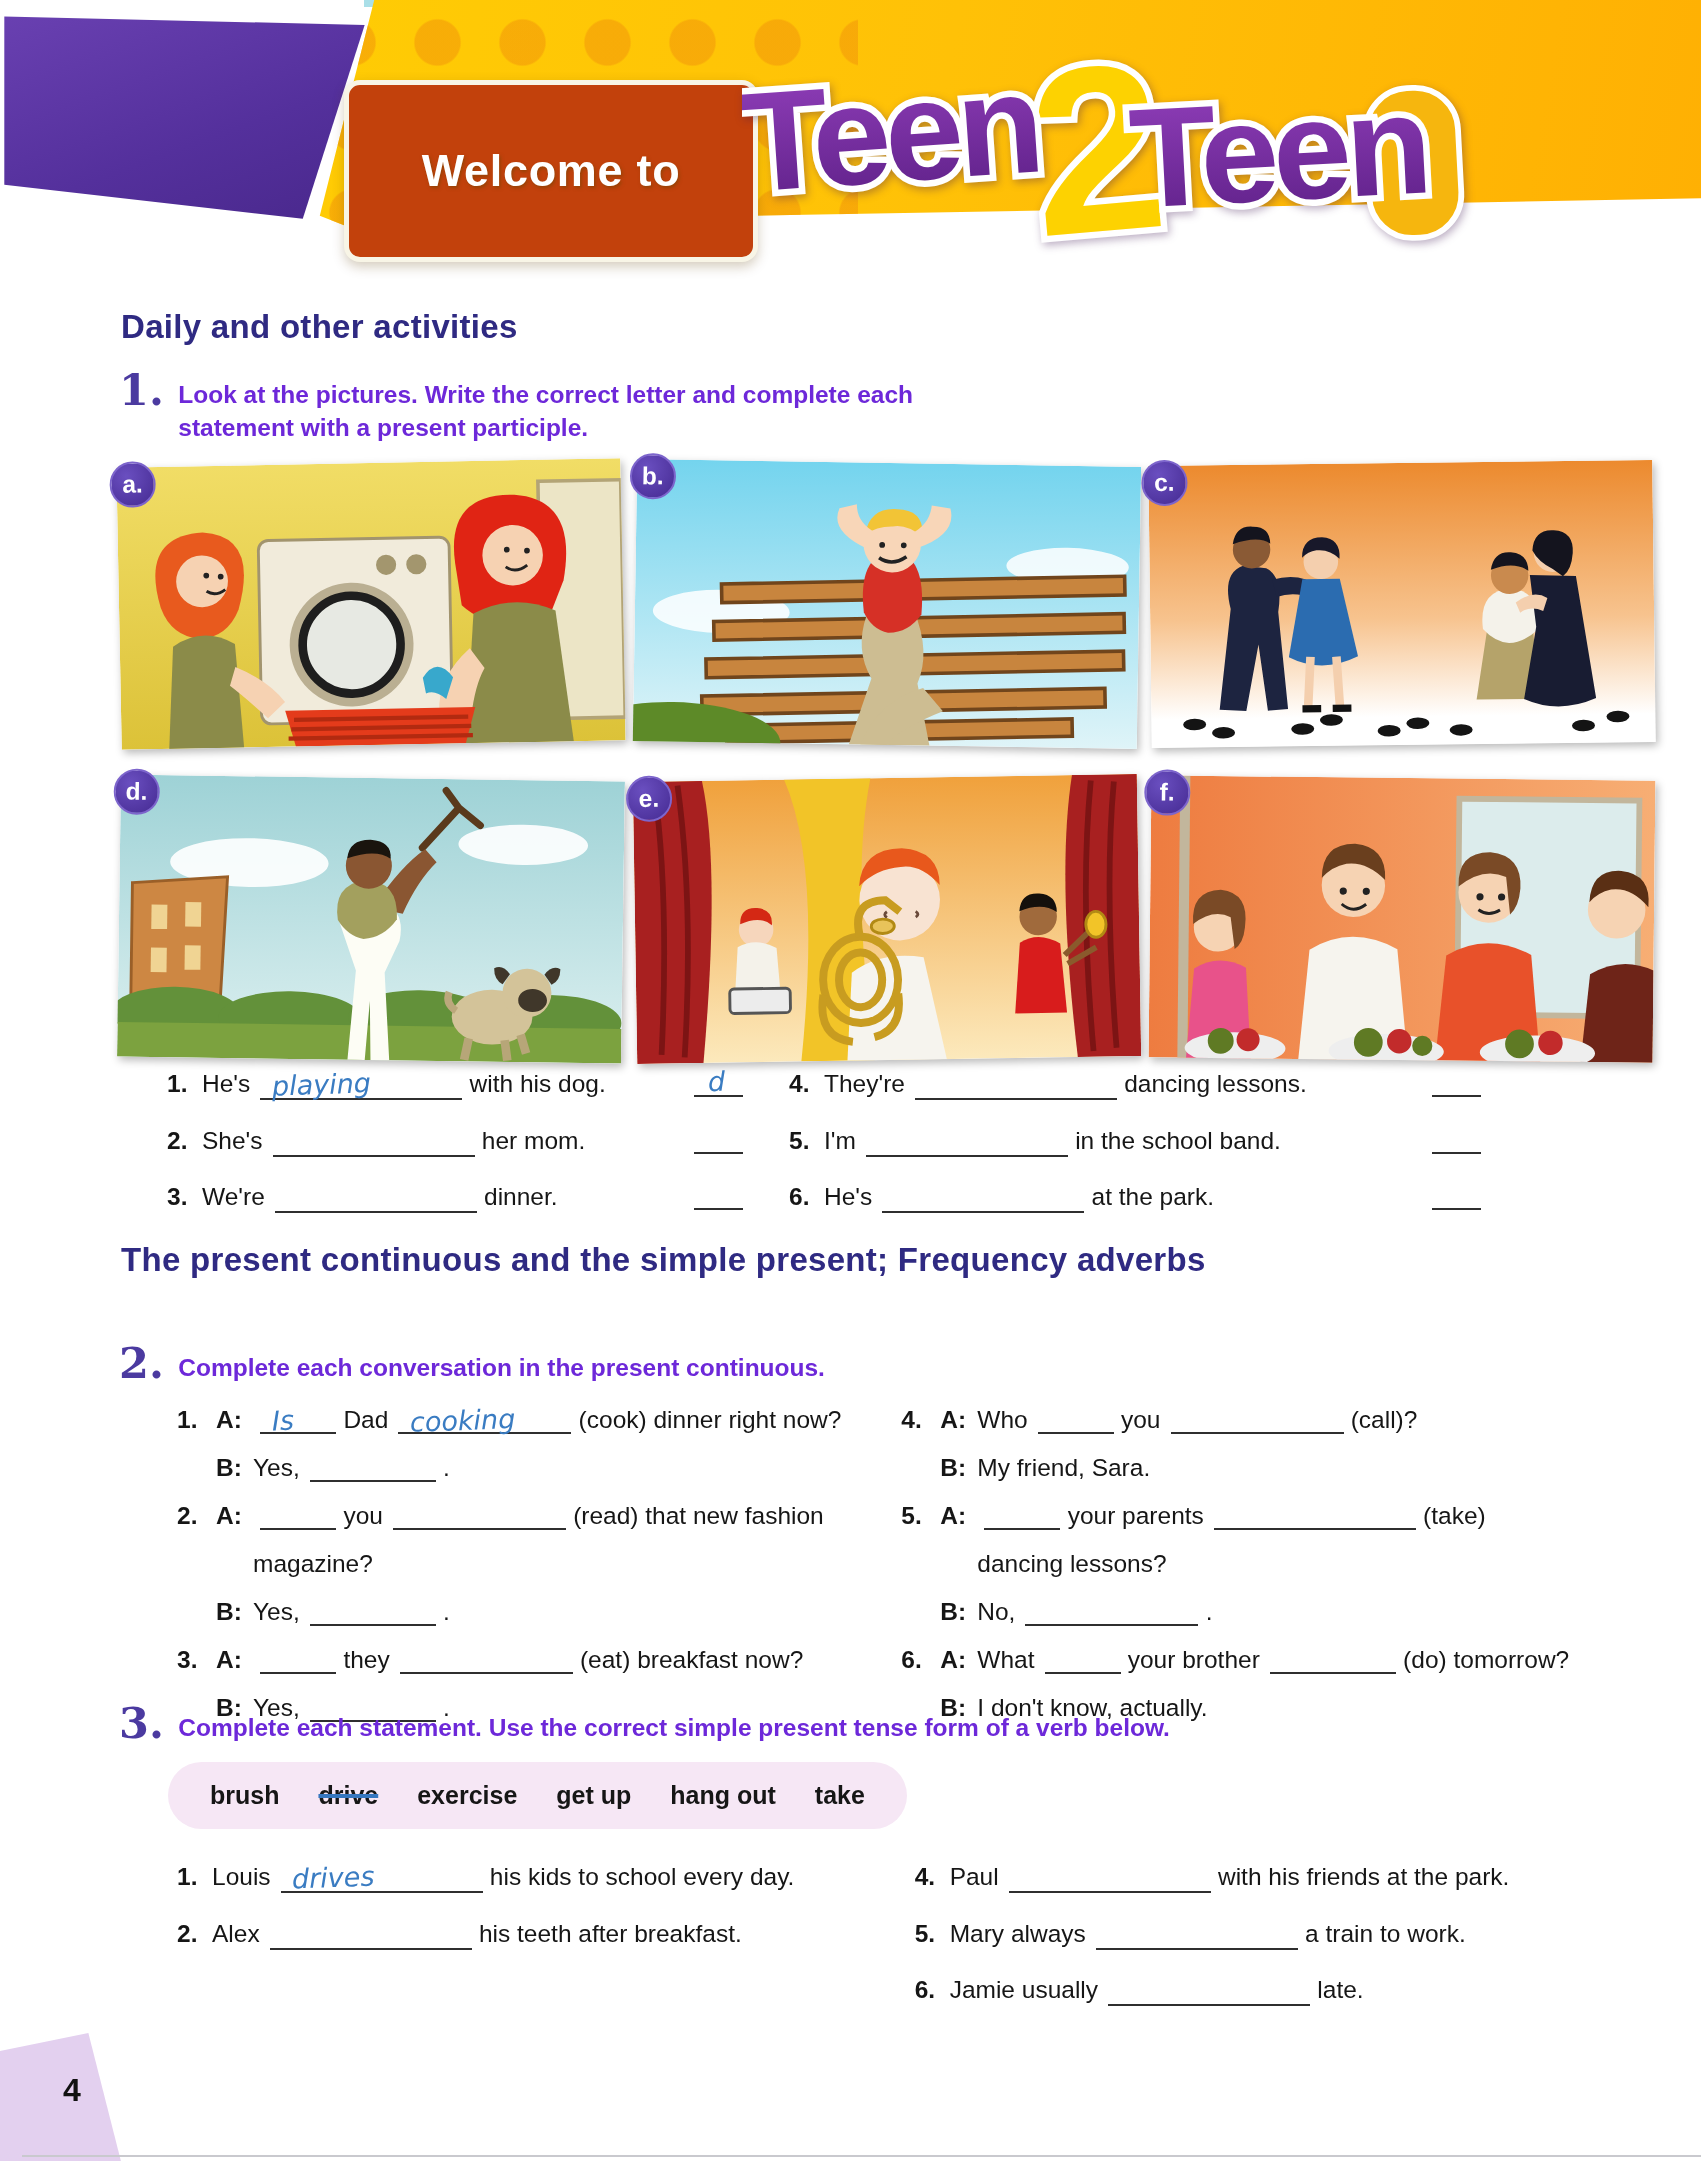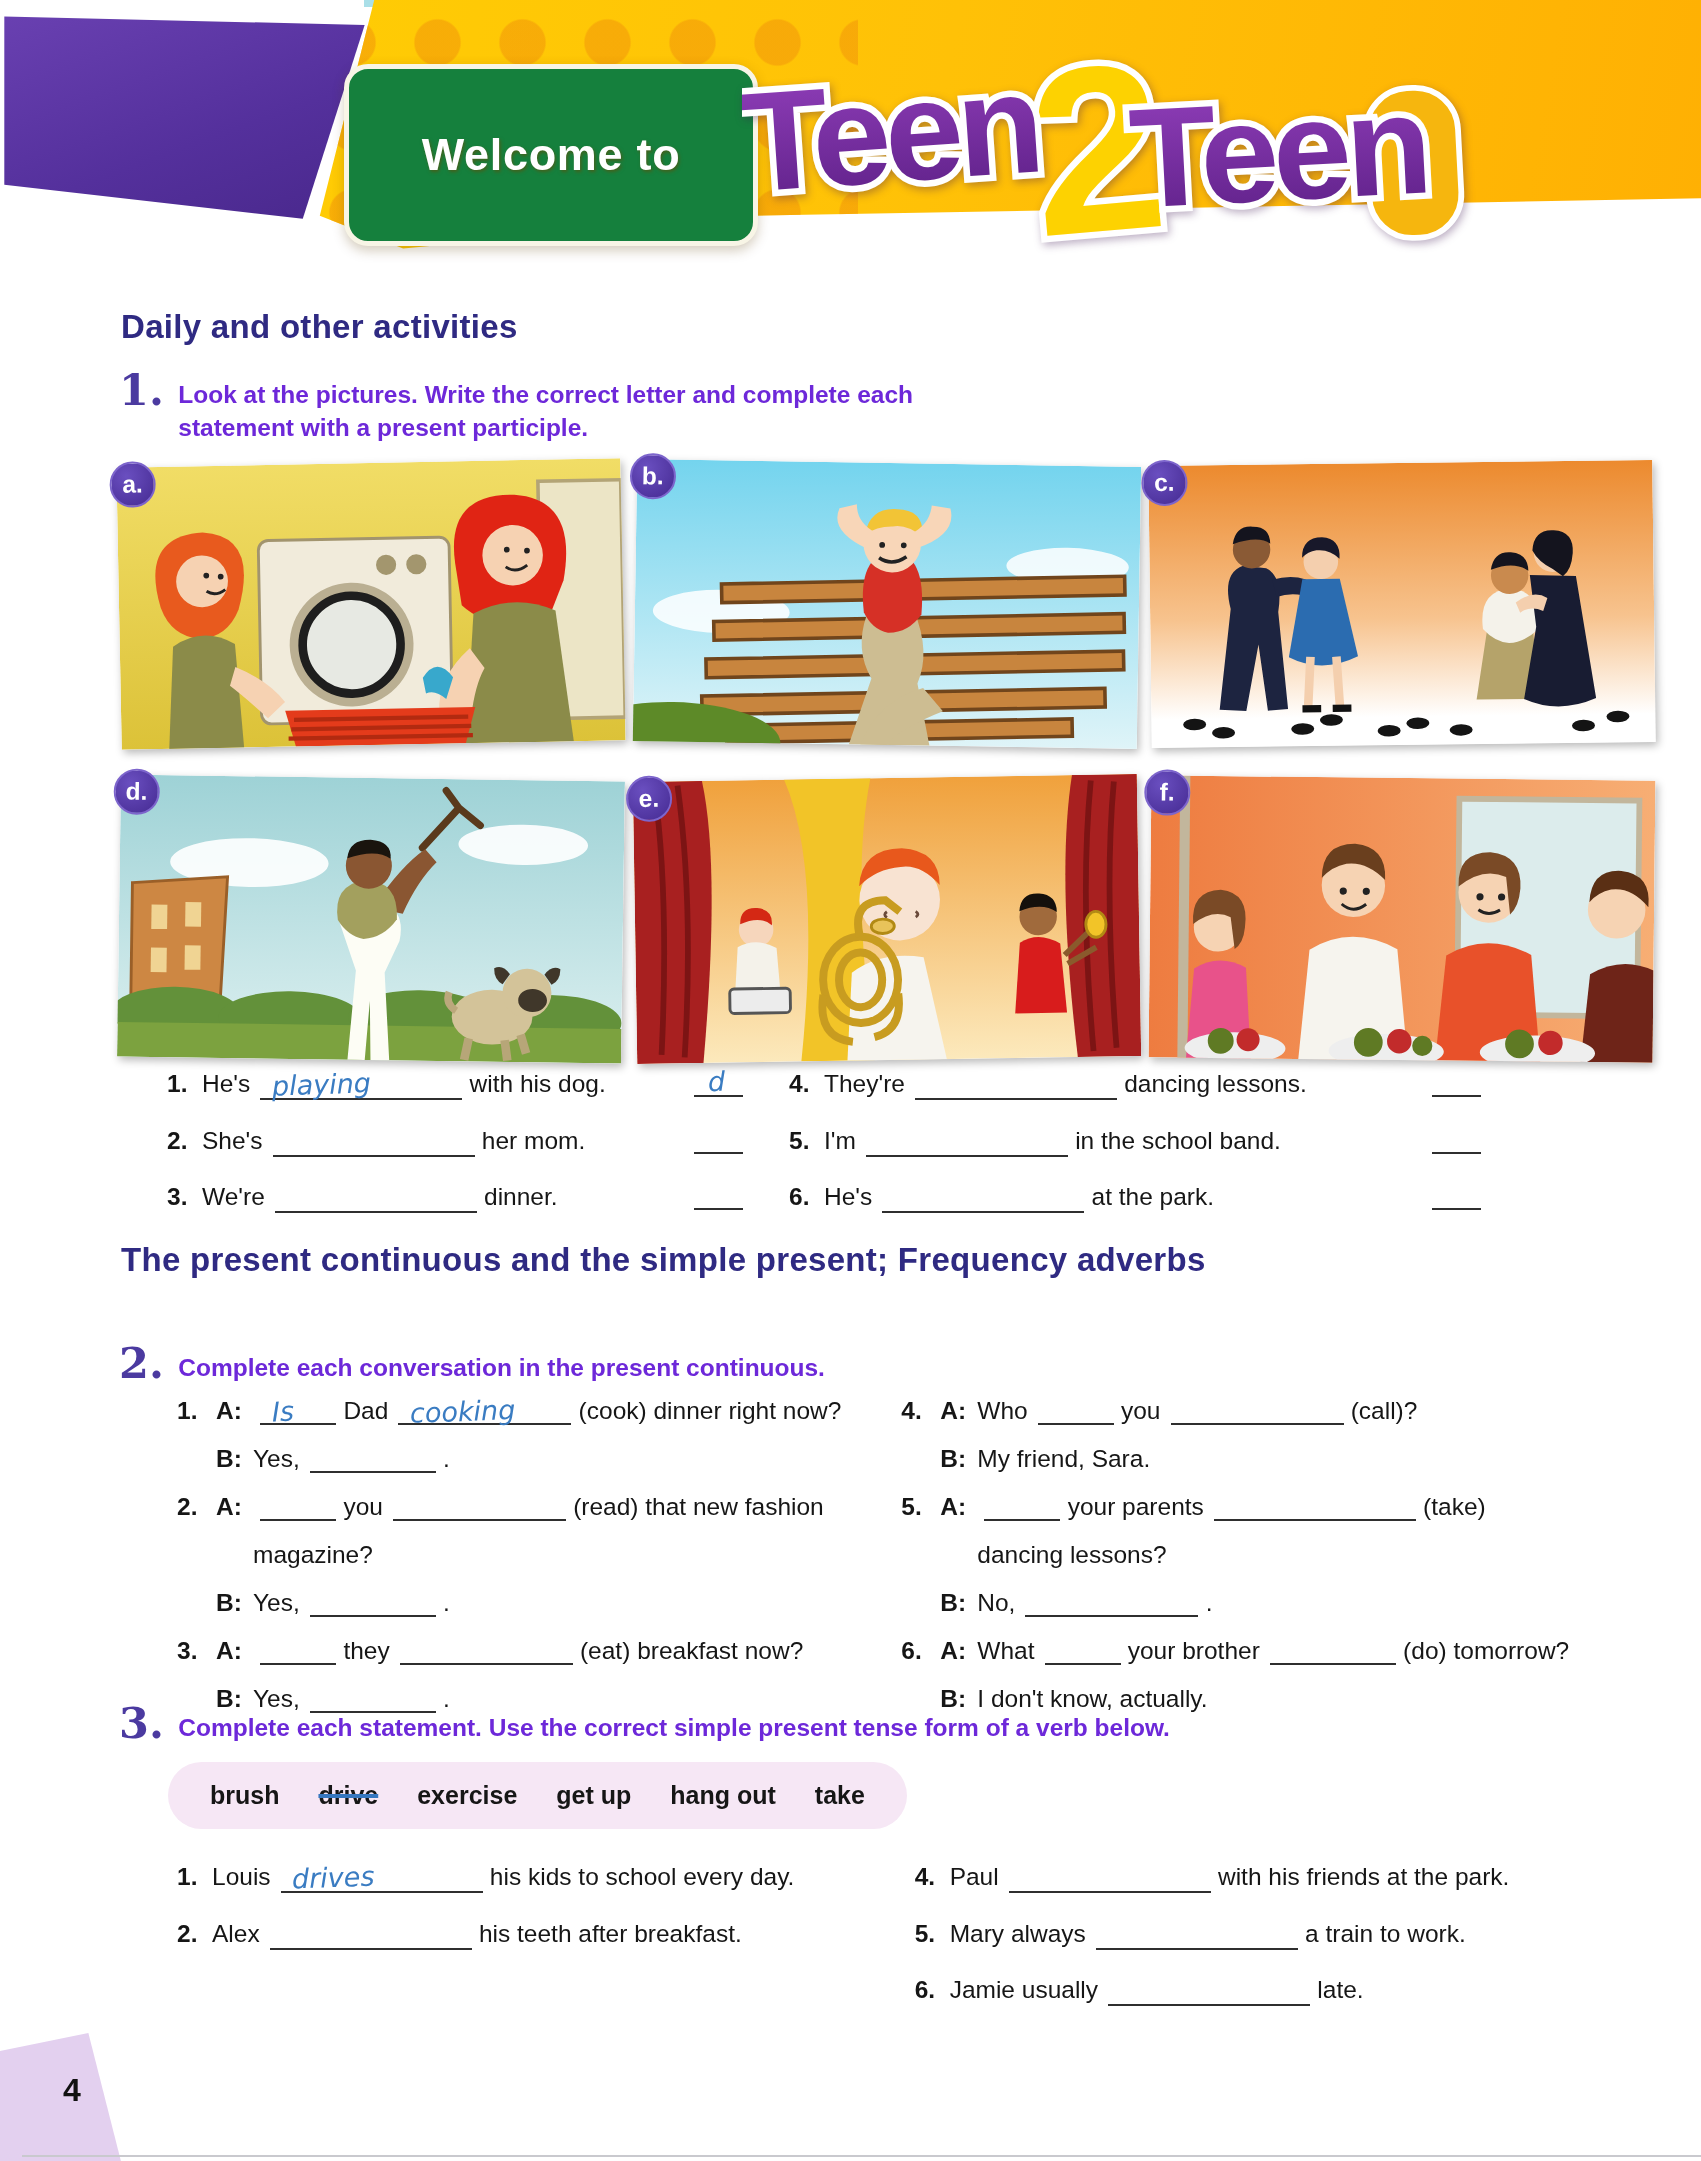--- a/index.html
+++ b/index.html
@@ -10,22 +10,22 @@
   .top-strip { position:absolute; left:364px; top:0; width:303px; height:6.5px; background:#aadfe8; }
   .banner { position:absolute; left:0; top:0; width:1701px; height:251px;
     background:linear-gradient(100deg,#ffd103 0%,#ffc107 55%,#ffb003 100%);
     clip-path:polygon(22% 0%,100% 0%,100% 79%,44% 86%,23.7% 99%,18.8% 86%); }
   .dots { position:absolute; left:310px; top:0; width:548px; height:100%;
     background-image:radial-gradient(circle, rgba(242,150,10,.55) 0 37%, transparent 40%);
     background-size:85px 85px; }
   .purple-trap { position:absolute; left:4.3px; top:5.8px; width:364px; height:213px;
     background:linear-gradient(160deg,#6a41b2,#54309c 60%,#49288c);
     clip-path:polygon(0 5%,99% 9%,82% 100%,0 84%); }
-  .welcome-box { position:absolute; left:344px; top:64px; width:414px; height:182px;
-    background:#15803d; border:5px solid #f8f5e6; border-radius:24px;
+  .welcome-box { position:absolute; left:344px; top:80px; width:414px; height:182px;
+    background:#c2410c; border:5px solid #f8f5e6; border-radius:16px;
     box-shadow:0 4.3px 11.5px rgba(90,60,0,.25); display:flex; align-items:center; justify-content:center; }
   .welcome-box span { font-size:45px; font-weight:bold; color:#ffffff; letter-spacing:0.7px;
     text-shadow:1.4px 2.2px 3.6px rgba(110,70,0,.55); }
   .logo-svg { position:absolute; left:742px; top:16px; width:735px; height:245px;
     filter:drop-shadow(2.2px 3.6px 4.3px rgba(60,20,80,.35)); }
 
   
   .sec-heading { position:absolute; font-size:33px; font-weight:bold; color:#2f2a82; letter-spacing:0.3px; }
   .ex-block { position:absolute; }
   .ex-head { display:flex; gap:14.4px; align-items:flex-start; }
@@ -52,21 +52,21 @@
     color:#fff; font-weight:bold; font-size:24.5px; display:flex; align-items:center; justify-content:center; z-index:3; }
 
   
   .ex1-stats { position:absolute; left:167px; top:1068px; display:flex; gap:46px; font-size:24.5px; }
   .ex1-col-l { width:576px; } .ex1-col-r { width:692px; }
   .ex1-row { position:relative; margin-bottom:24.5px; line-height:32px; padding-right:68px; }
   .ex1-row .bl-letter { position:absolute; right:0; bottom:2.9px; margin:0; }
   .num { display:inline-block; font-weight:bold; min-width:35px; }
 
   
-  .conv-cols { display:flex; gap:33px; margin-top:11px; padding-left:58px; font-size:24.5px; }
+  .conv-cols { display:flex; gap:33px; margin-top:20px; padding-left:58px; font-size:24.5px; }
   .conv-col-l { width:695px; } .conv-col-r { width:793px; }
   .conv { margin-bottom:10px; }
   .conv-line { margin-bottom:19px; line-height:29px; }
   .conv-num { display:inline-block; width:39px; font-weight:bold; }
   .conv-label { display:inline-block; width:37px; font-weight:bold; }
 
   
   .wordbank { display:inline-flex; gap:39px; margin:17.3px 0 0 49px; padding:19px 42px;
     background:#f6e7f5; border-radius:35px; font-size:25px; font-weight:bold; }
   .wb-word.struck { text-decoration:line-through; text-decoration-thickness:3.6px; text-decoration-color:#3577c0; }

